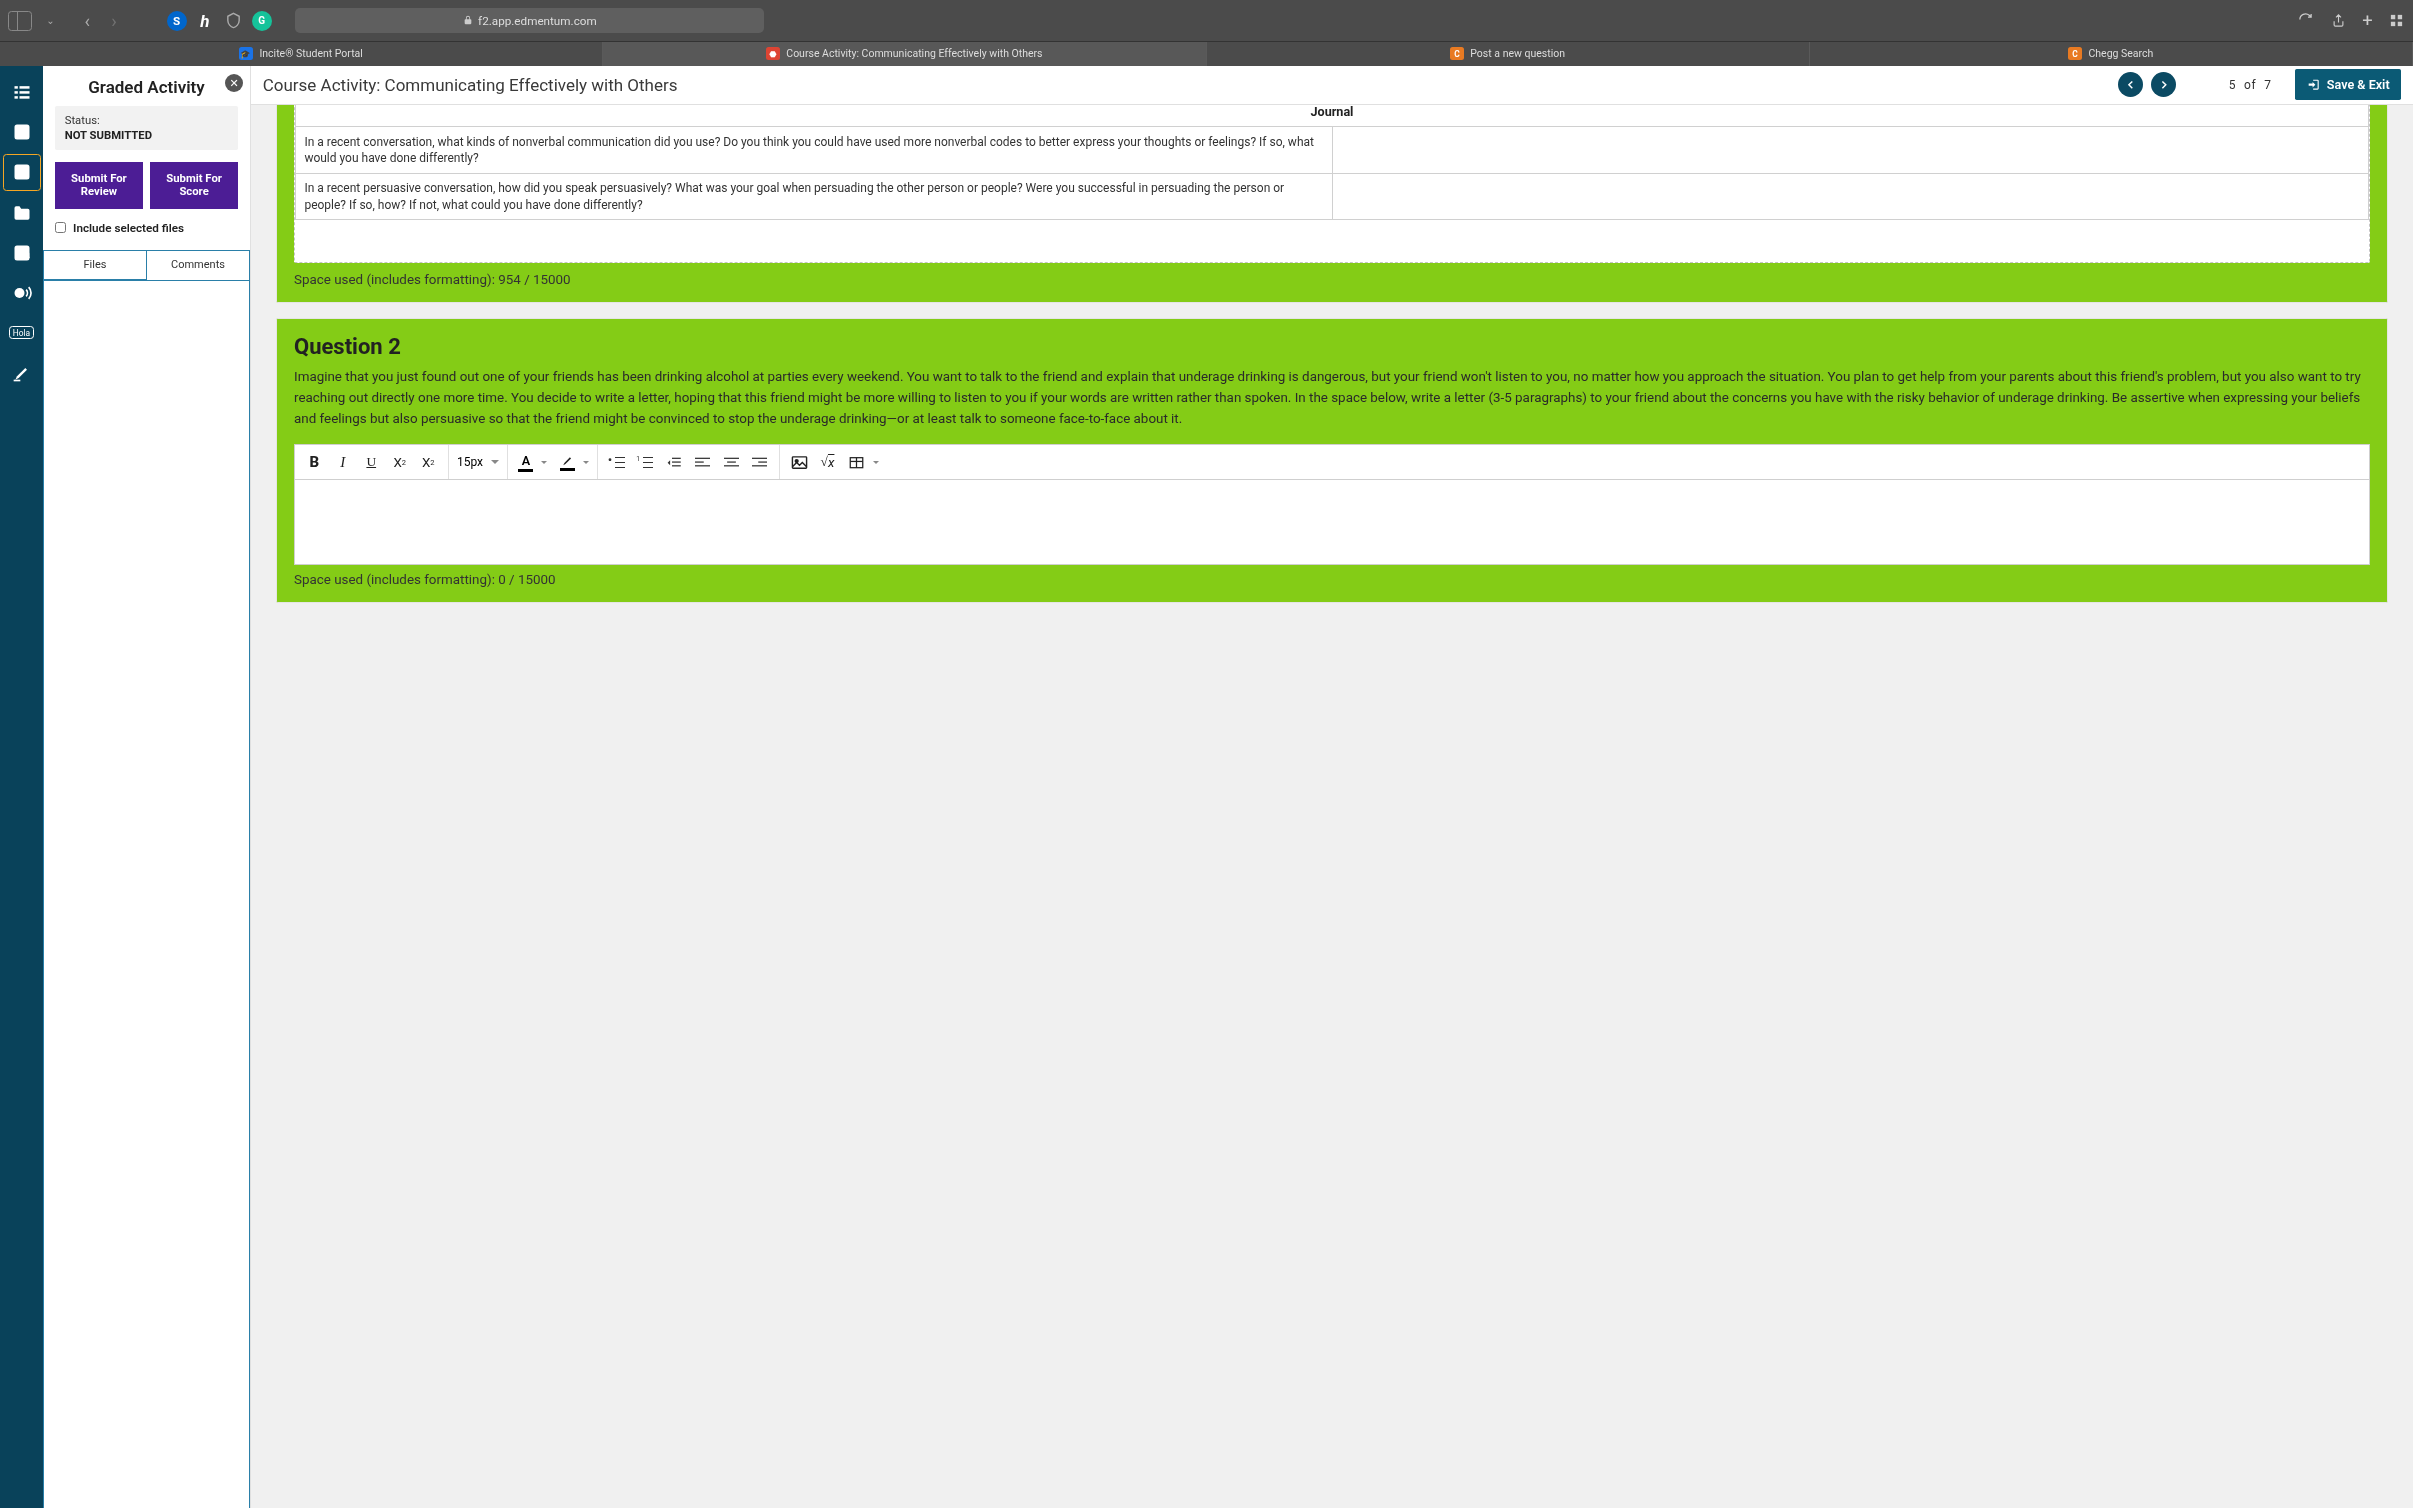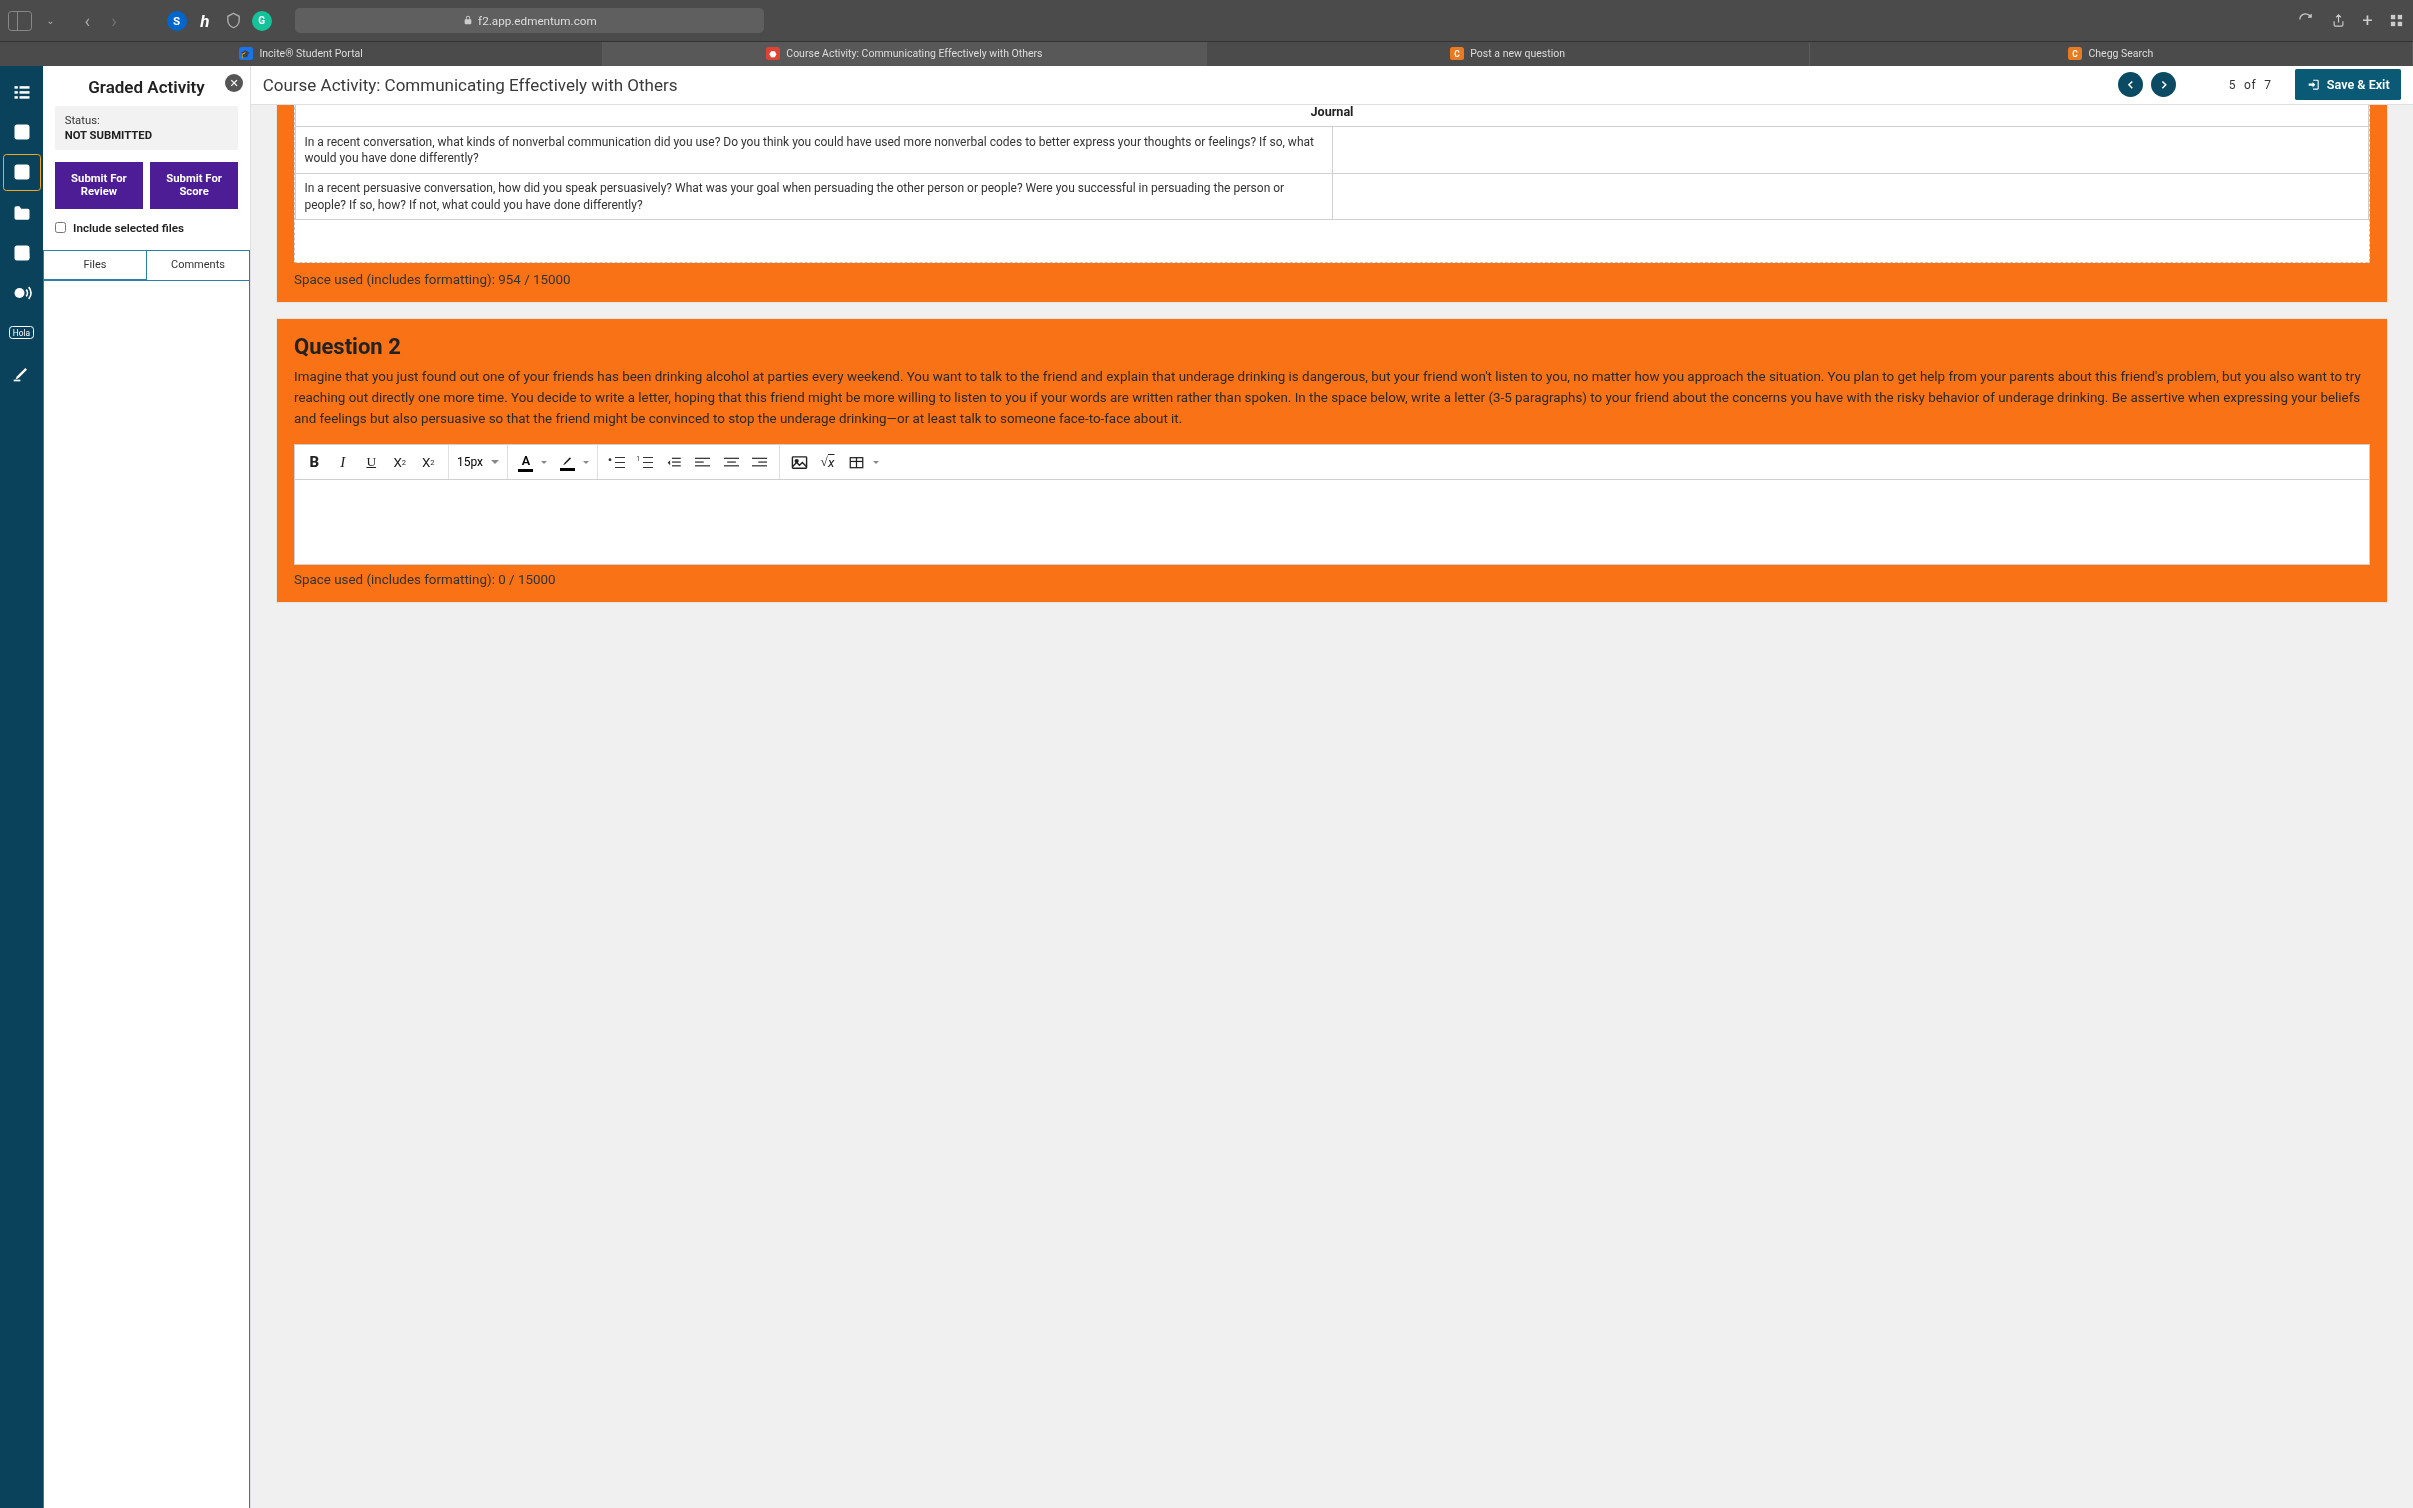--- a/index.html
+++ b/index.html
@@ -67,21 +67,21 @@
 .top-bar { height:39px; background:#fff; border-bottom:0.8px solid #e0e0e0; display:flex; align-items:center; padding:0 11.7px; gap:8.4px;}
 .activity-title { font-size:17px; color:#3a3a3a; font-weight:400; flex:1;}
 .pager { display:flex; align-items:center; gap:8.4px;}
 .pager-btn { width:25px; height:25px; border-radius:50%; background:#0b4a63; color:#fff; display:flex; align-items:center; justify-content:center; cursor:pointer; font-size:13.4px;}
 .pager-txt { font-size:12px; color:#333; letter-spacing:0.8px;margin-left:44px;}
 .save-exit { background:#0b5a75; color:#fff; border:none; padding:8.4px 11.7px; font-size:12.6px; font-weight:600; display:flex; align-items:center; gap:6.7px; cursor:pointer; margin-left:15px; border-radius:1.7px;}
 .save-exit svg { width:13.4px; height:13.4px; fill:#fff;}
 
 
 .content-scroll { flex:1; overflow-y:auto; padding:0 25px 25px 25px;}
-.card { background:#f97316; border:0.8px solid #e5e5e5; border-radius:1.7px; padding:15px 17px; margin-top:15px;}
+.card { background:#84cc16; border:0.8px solid #e5e5e5; border-radius:1.7px; padding:15px 17px; margin-top:15px;}
 .card.first { margin-top:-10px; padding-top:0;}
 
 .journal-wrap { border:1.3px dashed #c5c5c5; border-radius:1.7px; padding:0; background:#fff; margin-top:0;}
 .journal-table { width:100%; border-collapse:collapse;}
 .journal-table th { text-align:center; font-size:12.6px; font-weight:700; padding:6.7px; border:0.8px solid #d0d0d0; color:#222;}
 .journal-table td { border:0.8px solid #d0d0d0; padding:6.7px 8.4px; font-size:12px; line-height:1.35; color:#333; vertical-align:top;}
 .journal-table td.q { width:50%;}
 .journal-table td.a { width:50%;}
 .space-used { font-size:13.4px; color:#333; margin-top:8.4px;}
 

